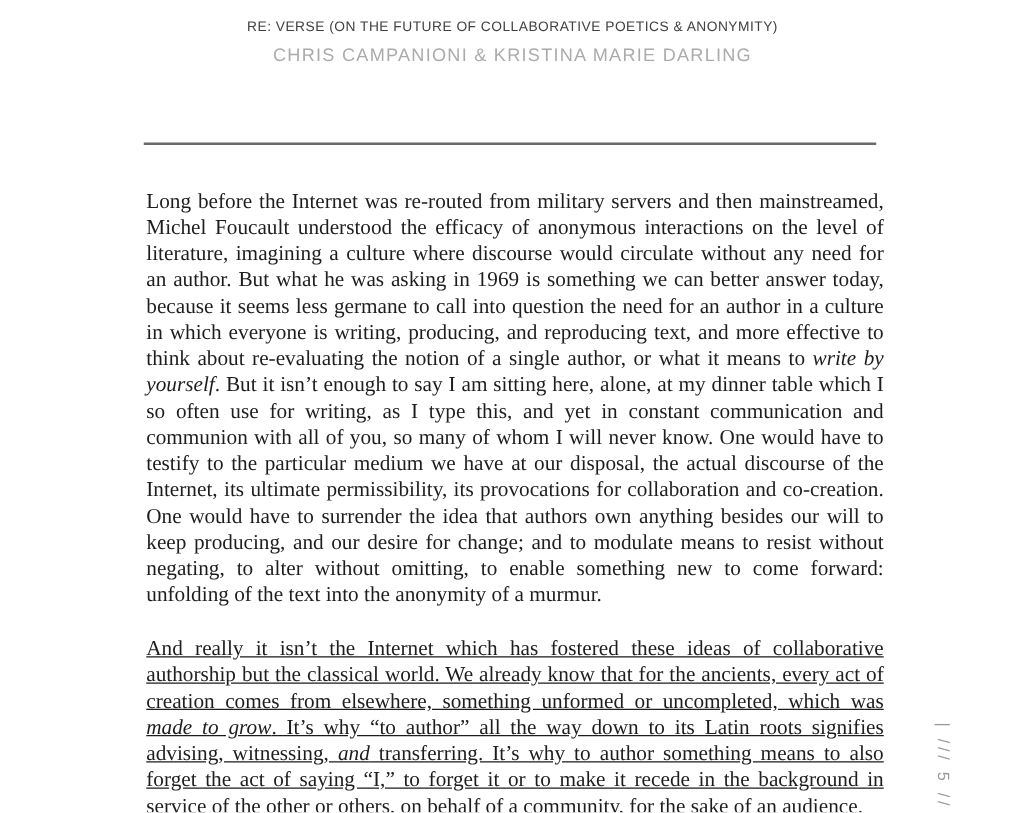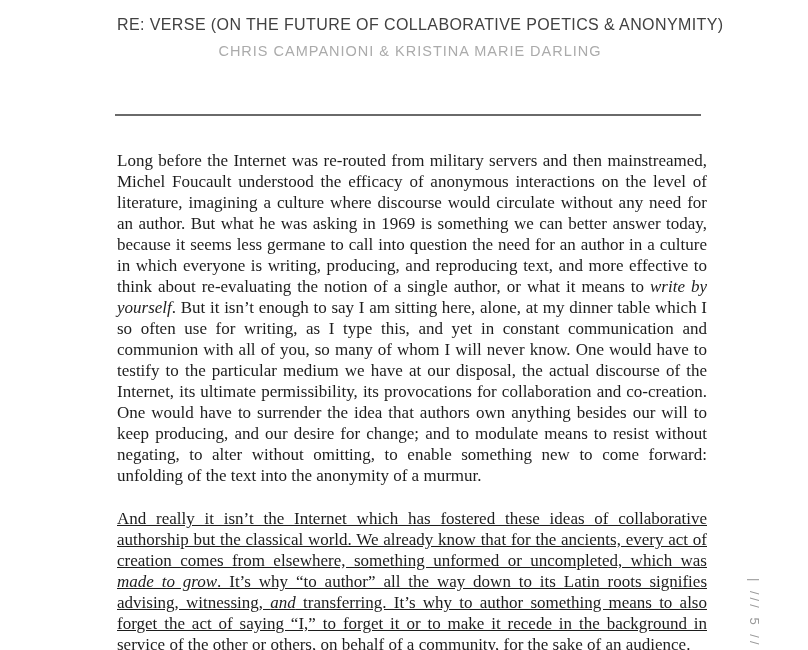--- a/index.html
+++ b/index.html
@@ -21,21 +21,21 @@
   }
   .header {
     position: absolute;
     top: 16px;
     left: 117px;
     width: 586px;
     text-align: center;
     font-family: "Liberation Sans", sans-serif;
   }
   .title {
-    font-size: 16px;
+    font-size: 11px;
     font-weight: normal;
     letter-spacing: 0.4px;
     color: var(--title);
     white-space: nowrap;
   }
   .authors {
     margin-top: 9px;
     font-size: 14.5px;
     font-weight: normal;
     letter-spacing: 1px;

